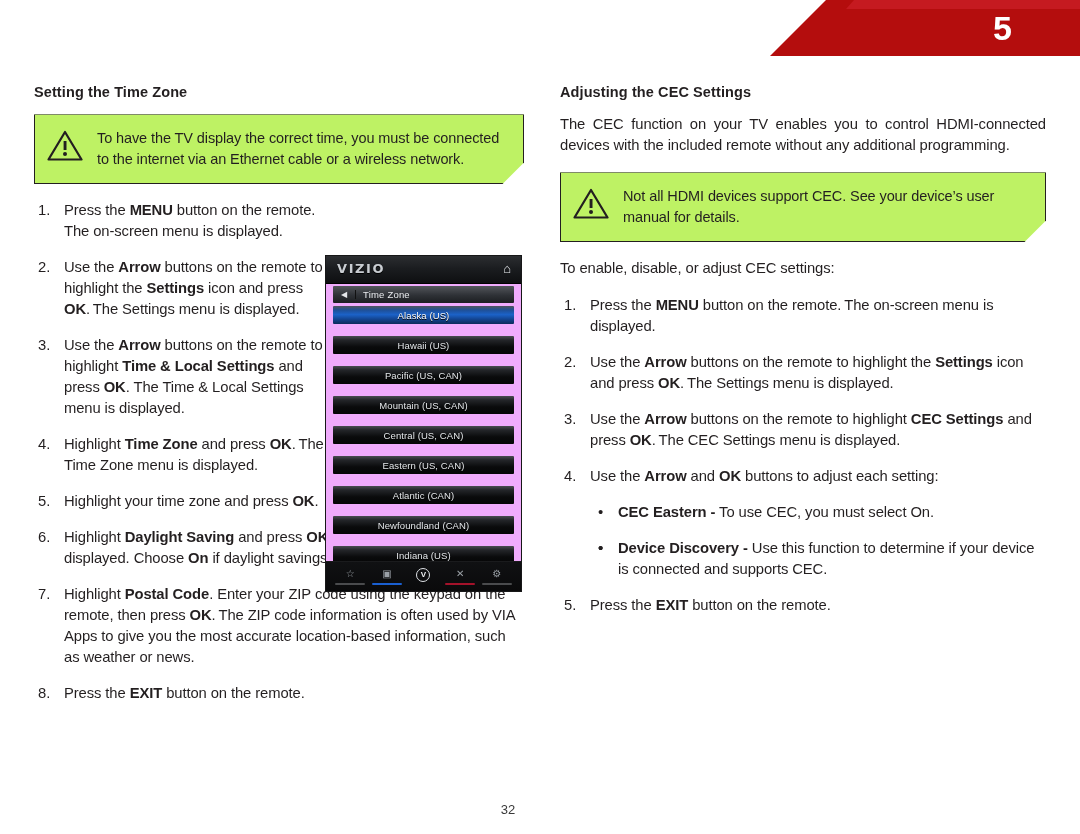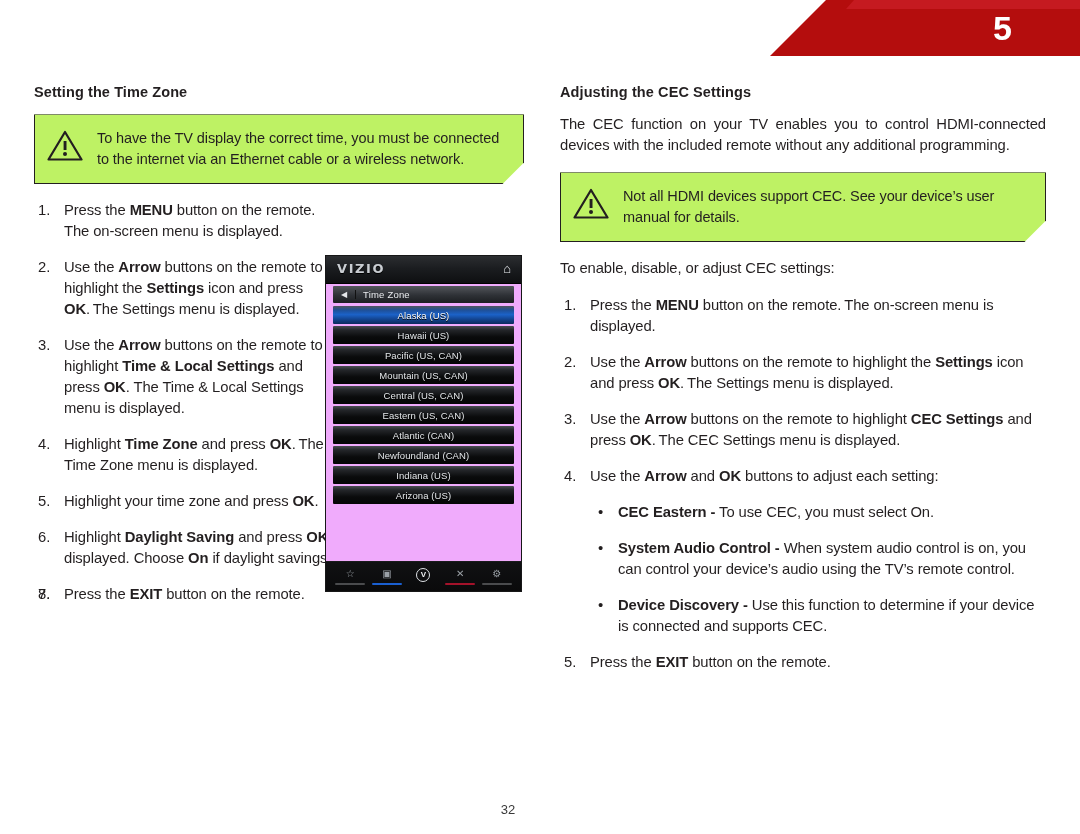--- a/index.html
+++ b/index.html
@@ -204,21 +204,21 @@
     color: #e9ebee;
     font-size: 9.5px;
     letter-spacing: 0.2px;
   }
   .tv-list {
     padding: 0 7px;
   }
   .tv-row {
     position: relative;
     height: 18px;
-    margin-bottom: 2px;
+    margin-bottom: 12px;
     display: flex;
     align-items: center;
     justify-content: center;
     background: linear-gradient(180deg, #4a4d52 0%, #24262a 22%, #0a0b0c 60%, #050506 100%);
     border-radius: 1px;
     color: #e4e7ea;
     font-size: 9.5px;
     letter-spacing: 0.1px;
     text-shadow: 0 1px 0 #000;
   }
@@ -310,21 +310,21 @@
 
   <ol class="steps narrow" id="left-steps-narrow">
       <li><span class="step-num">1.</span><span>Press the <b>MENU</b> button on the remote. The on-screen menu is displayed.</span></li>
       <li><span class="step-num">2.</span><span>Use the <b>Arrow</b> buttons on the remote to highlight the <b>Settings</b> icon and press <b>OK</b>. The Settings menu is displayed.</span></li>
       <li><span class="step-num">3.</span><span>Use the <b>Arrow</b> buttons on the remote to highlight <b>Time &amp; Local Settings</b> and press <b>OK</b>. The Time &amp; Local Settings menu is displayed.</span></li>
       <li><span class="step-num">4.</span><span>Highlight <b>Time Zone</b> and press <b>OK</b>. The Time Zone menu is displayed.</span></li>
       <li><span class="step-num">5.</span><span>Highlight your time zone and press <b>OK</b>.</span></li>
     </ol>
   <ol class="steps" id="left-steps-wide">
       <li><span class="step-num">6.</span><span>Highlight <b>Daylight Saving</b> and press <b>OK</b>. The Daylight Saving menu is displayed. Choose <b>On</b> if daylight savings is in effect, or <b>Off</b> if it is not.</span></li>
-      <li><span class="step-num">7.</span></li>
+      <li><span class="step-num">7.</span><span>Highlight <b>Postal Code</b>. Enter your ZIP code using the keypad on the remote, then press <b>OK</b>. The ZIP code information is often used by VIA Apps to give you the most accurate location-based information, such as weather or news.</span></li>
       <li><span class="step-num">8.</span><span>Press the <b>EXIT</b> button on the remote.</span></li>
     </ol>
 </div>
 
 <div class="tv-shot">
   <div class="tv-topbar">
     <span class="vizio-logo">VIZIO</span>
     <span class="home-icon">⌂</span>
   </div>
   <div class="tv-titlebar">
@@ -382,20 +382,20 @@
     <span class="note-text">Not all HDMI devices support CEC. See your device’s user manual for details.</span>
   </div>
 
   <p class="body-text">To enable, disable, or adjust CEC settings:</p>
   <ol class="steps" id="right-steps">
       <li><span class="step-num">1.</span><span>Press the <b>MENU</b> button on the remote. The on-screen menu is displayed.</span></li>
       <li><span class="step-num">2.</span><span>Use the <b>Arrow</b> buttons on the remote to highlight the <b>Settings</b> icon and press <b>OK</b>. The Settings menu is displayed.</span></li>
       <li><span class="step-num">3.</span><span>Use the <b>Arrow</b> buttons on the remote to highlight <b>CEC Settings</b> and press <b>OK</b>. The CEC Settings menu is displayed.</span></li>
       <li><span class="step-num">4.</span><span>Use the <b>Arrow</b> and <b>OK</b> buttons to adjust each setting:</span><ul class="sub-bullets">
           <li><span class="dot">•</span><span><b>CEC Eastern -</b> To use CEC, you must select On.</span></li>
-          <li><span class="dot">•</span><span><b>System Audio Control -</b> When system audio control is on, you can control your device’s audio using the TV’s remote control.</span></li>
+          <li><span class="dot">•</span></li>
           <li><span class="dot">•</span><span><b>Device Discovery -</b> Use this function to determine if your device is connected and supports CEC.</span></li>
         </ul></li>
       <li><span class="step-num">5.</span><span>Press the <b>EXIT</b> button on the remote.</span></li>
     </ol>
 </div>
 
 <div class="page-number">32</div>
 
 </body></html>

